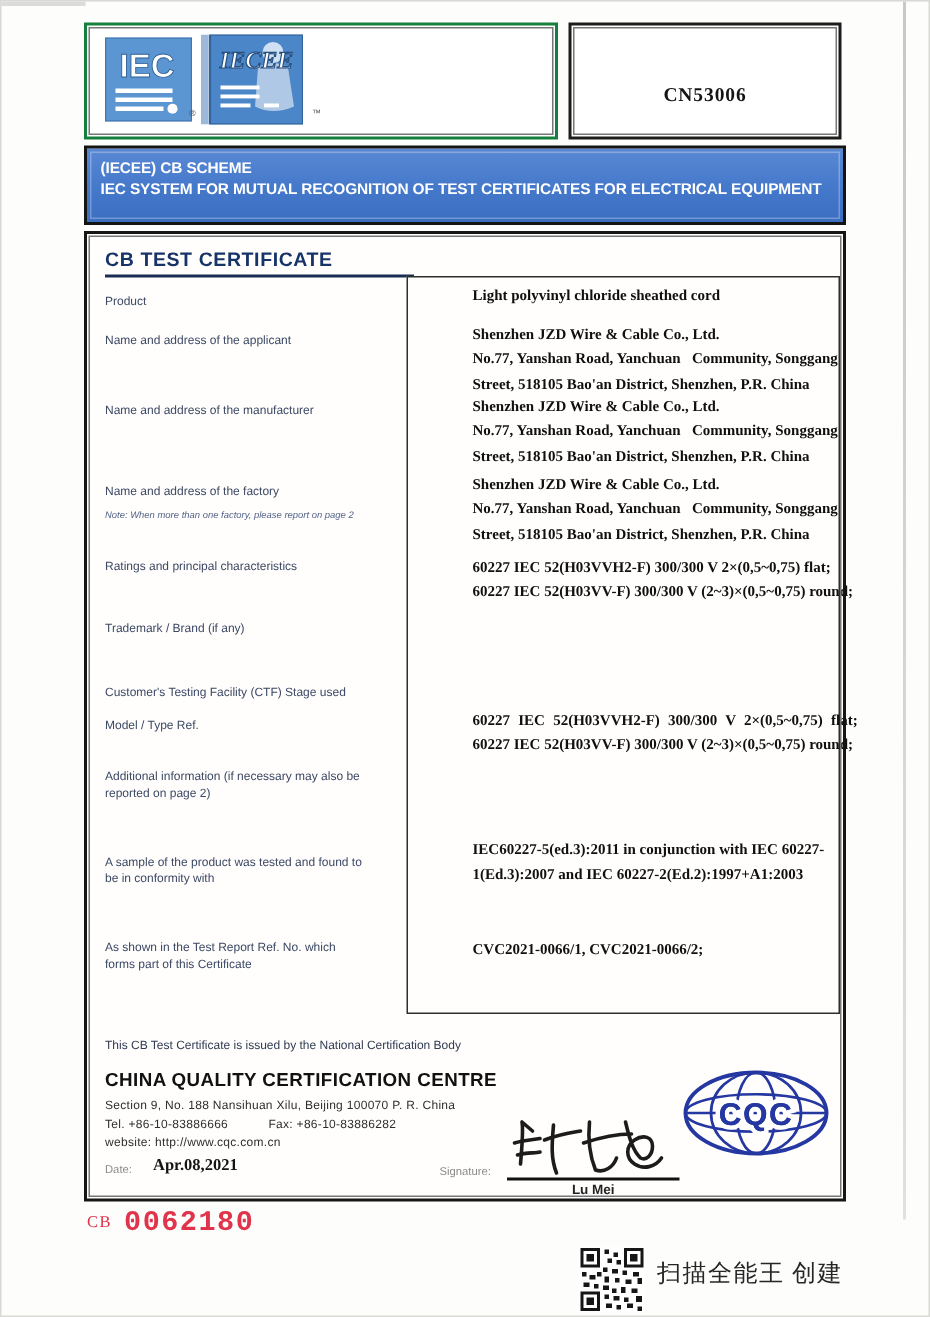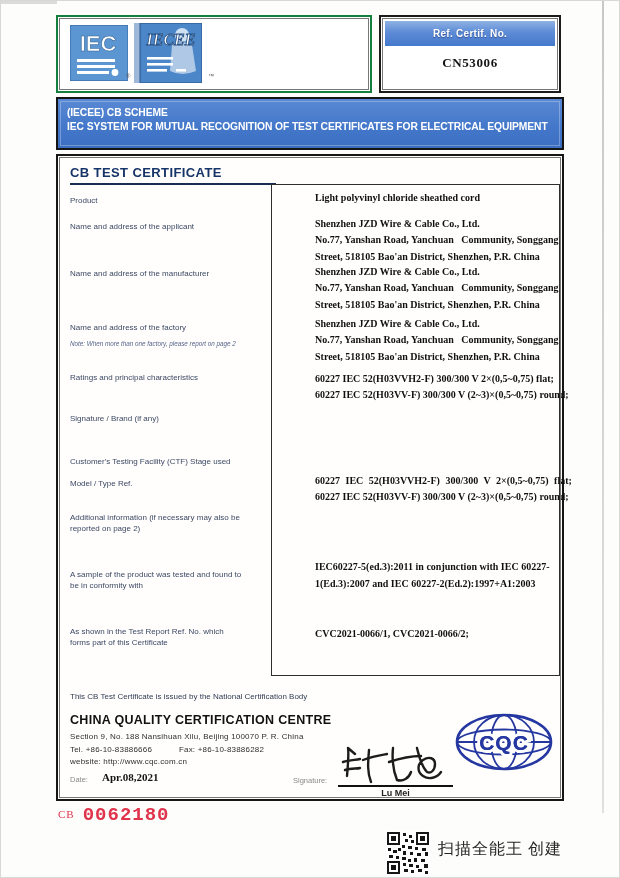--- a/index.html
+++ b/index.html
@@ -105,39 +105,38 @@
         <rect x="13" y="40" width="26" height="2.6" fill="#fff"></rect>
         <rect x="13" y="46" width="20" height="2.6" fill="#fff"></rect>
         <rect x="42" y="46" width="10" height="2.6" fill="#fff"></rect>
       </svg>
     </div>
     <span class="mark-r">®</span>
     <span class="mark-tm">™</span>
   </div>
 
   <div class="ref-box">
-    <div class="ref-head">Ref. Certif. No.</div>
     <div class="ref-num">CN53006</div>
   </div>
 
   <div class="banner">
     <div>(IECEE) CB SCHEME</div>
     <div>IEC SYSTEM FOR MUTUAL RECOGNITION OF TEST CERTIFICATES FOR ELECTRICAL EQUIPMENT</div>
   </div>
 
   <div class="main-box">
     <div class="cb-title">CB TEST CERTIFICATE</div>
 
     <div class="flabel" style="top:40px">Product</div>
     <div class="flabel" style="top:66px">Name and address of the applicant</div>
     <div class="flabel" style="top:113px">Name and address of the manufacturer</div>
     <div class="flabel" style="top:167px">Name and address of the factory</div>
     <div class="fnote" style="top:184px">Note: When more than one factory, please report on page 2</div>
     <div class="flabel" style="top:217px">Ratings and principal characteristics</div>
-    <div class="flabel" style="top:258px">Signature / Brand (if any)</div>
+    <div class="flabel" style="top:258px">Trademark / Brand (if any)</div>
     <div class="flabel" style="top:301px">Customer's Testing Facility (CTF) Stage used</div>
     <div class="flabel" style="top:323px">Model / Type Ref.</div>
     <div class="flabel" style="top:357px;width:185px">Additional information (if necessary may also be reported on page 2)</div>
     <div class="flabel" style="top:414px;width:180px">A sample of the product was tested and found to be in conformity with</div>
     <div class="flabel" style="top:471px;width:175px">As shown in the Test Report Ref. No. which forms part of this Certificate</div>
 
     <div class="values-panel">
       <div class="val" style="top:5px">Light polyvinyl chloride sheathed cord</div>
 
       <div class="val" style="top:31px">Shenzhen JZD Wire &amp; Cable Co., Ltd.</div>

